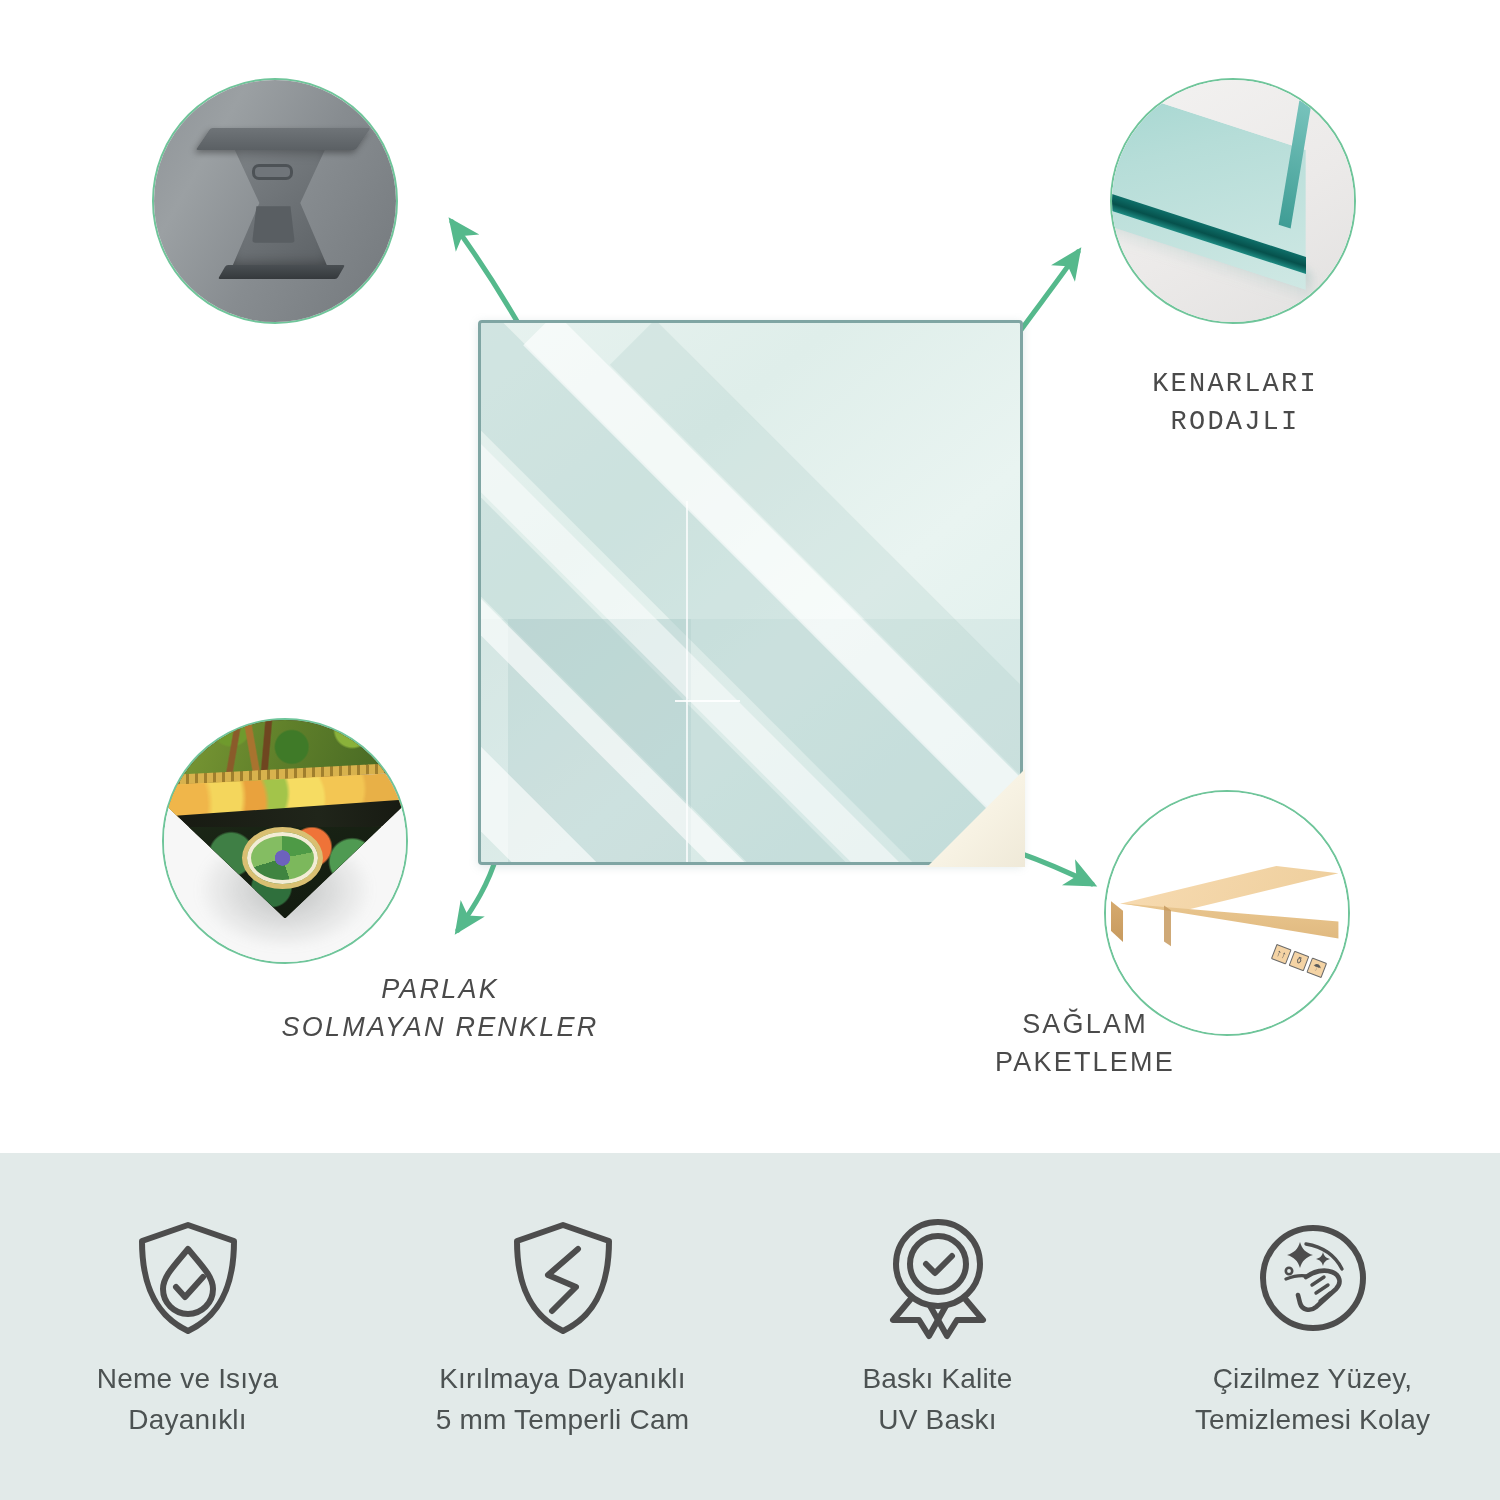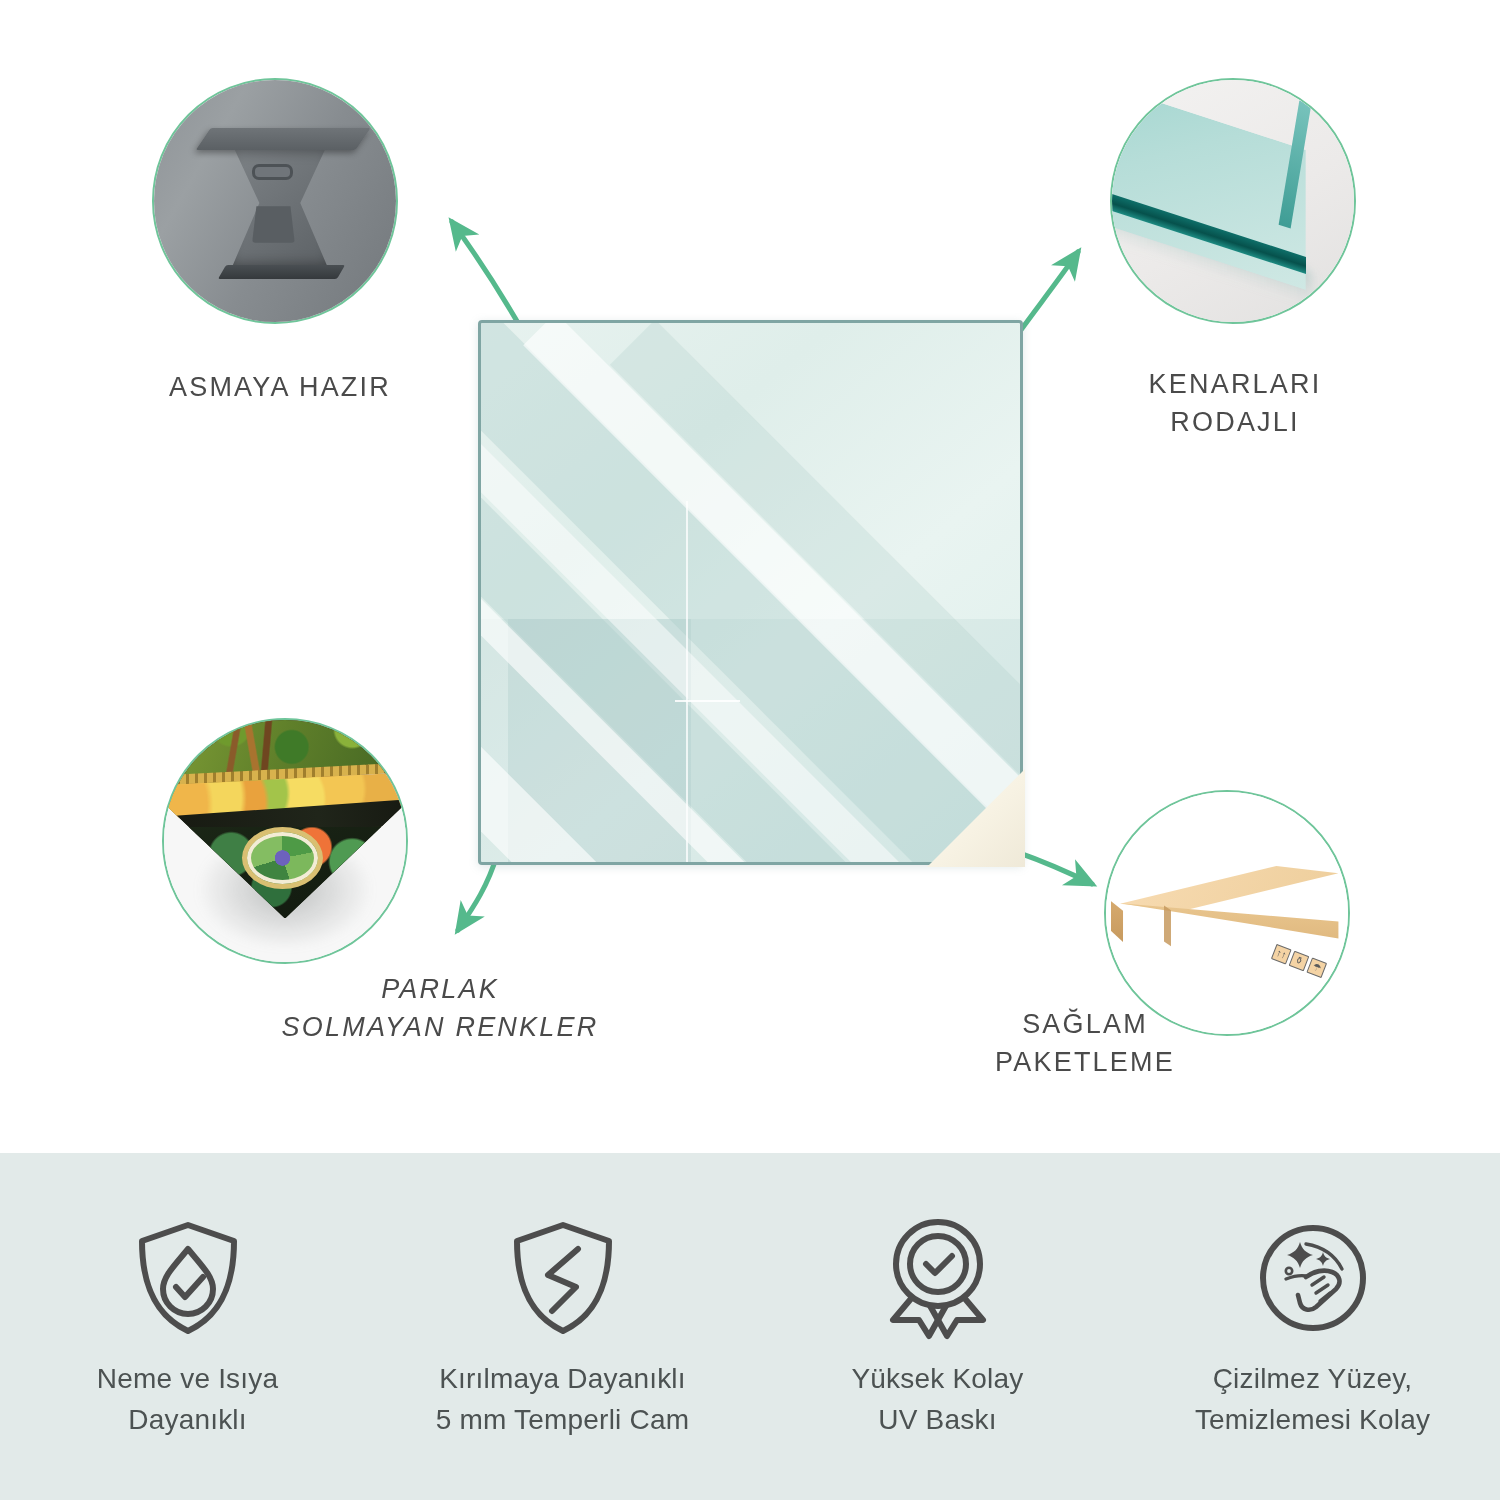--- a/index.html
+++ b/index.html
@@ -223,21 +223,21 @@
     position:absolute;
     text-align:center;
     color:#4a4a4a;
     font-size:27px;
     letter-spacing:2.2px;
     line-height:1.42;
     font-weight:400;
     white-space:pre-line;
   }
   #caption-hanger { left:90px;  top:368px; width:380px; }
-  #caption-edge   { left:1045px;top:365px; width:380px; }
+  #caption-edge   { left:1045px;top:365px; width:380px;font-family:Liberation Mono, monospace; }
   #caption-colors { left:250px; top:970px; width:380px;font-style:italic; }
   #caption-pack   { left:895px; top:1005px;width:380px; }
 
   
   .glass-wrap{ position:absolute; left:478px; top:320px; width:545px; height:545px; }
   .glass{
     position:absolute; inset:0;
     border:3px solid #7fa5a3;
     border-radius:4px;
     background:linear-gradient(140deg,#e7f2ef 0%,#dfeeea 30%,#e9f4f1 60%,#dceeea 100%);
@@ -308,21 +308,20 @@
     <div class="inner">
       <div class="hanger-shape">
         <div class="hanger-top"></div>
         <div class="hanger-body"></div>
         <div class="hanger-slot"></div>
         <div class="hanger-hole"></div>
         <div class="hanger-base"></div>
       </div>
     </div>
   </div>
-  <div class="caption" id="caption-hanger">ASMAYA HAZIR</div>
 
   <div class="circle" id="circle-edge">
     <div class="inner">
       <div class="edge-shadow"></div>
       <div class="edge-slab"></div>
       <div class="edge-bevel"></div>
       <div class="edge-band"></div>
     </div>
   </div>
   <div class="caption" id="caption-edge">KENARLARI
@@ -406,21 +405,21 @@
     <div class="feature">
       <div class="fi">
         <svg width="118" height="124" viewBox="0 0 118 124">
           <path d="M36 78 L14 104 L40 104 L50 120 L68 88" fill="none" stroke="#4d4d4d" stroke-width="6" stroke-linejoin="round" stroke-linecap="round"></path>
           <path d="M82 78 L104 104 L78 104 L68 120 L50 88" fill="none" stroke="#4d4d4d" stroke-width="6" stroke-linejoin="round" stroke-linecap="round"></path>
           <circle cx="59" cy="48" r="42" fill="#e2eae9" stroke="#4d4d4d" stroke-width="6"></circle>
           <circle cx="59" cy="48" r="28" fill="none" stroke="#4d4d4d" stroke-width="6"></circle>
           <path d="M47 48 L56 57 L73 40" fill="none" stroke="#4d4d4d" stroke-width="6" stroke-linecap="round" stroke-linejoin="round"></path>
         </svg>
       </div>
-      <div class="ft">Yüksek Kolay
+      <div class="ft">Baskı Kalite
 UV Baskı</div>
     </div>
 
     <div class="feature">
       <div class="fi">
         <svg width="118" height="118" viewBox="0 0 118 118">
           <circle cx="59" cy="59" r="50" fill="none" stroke="#4d4d4d" stroke-width="6"></circle>
           <path d="M33 36 C40 34 44 30 46 23 C48 30 52 34 59 36 C52 38 48 42 46 49 C44 42 40 38 33 36 Z" fill="#4d4d4d"></path>
           <path d="M62 40 C66 39 68 37 69 33 C70 37 72 39 76 40 C72 41 70 43 69 47 C68 43 66 41 62 40 Z" fill="#4d4d4d"></path>
           <circle cx="35" cy="52" r="3.2" fill="none" stroke="#4d4d4d" stroke-width="2.6"></circle>

